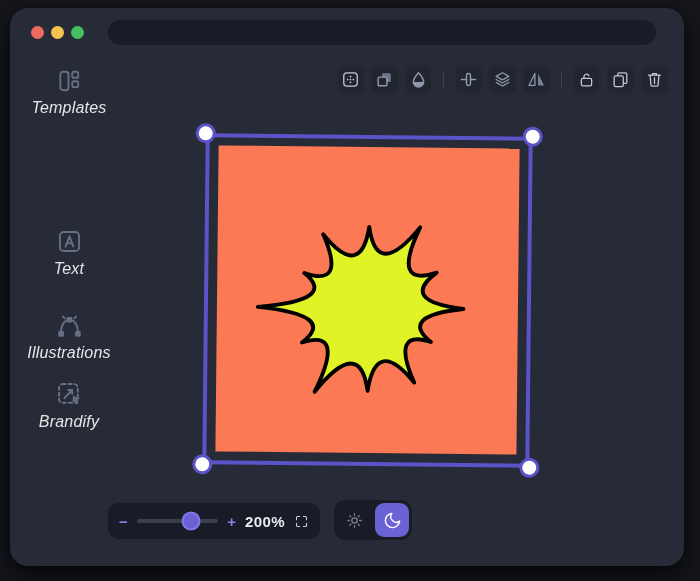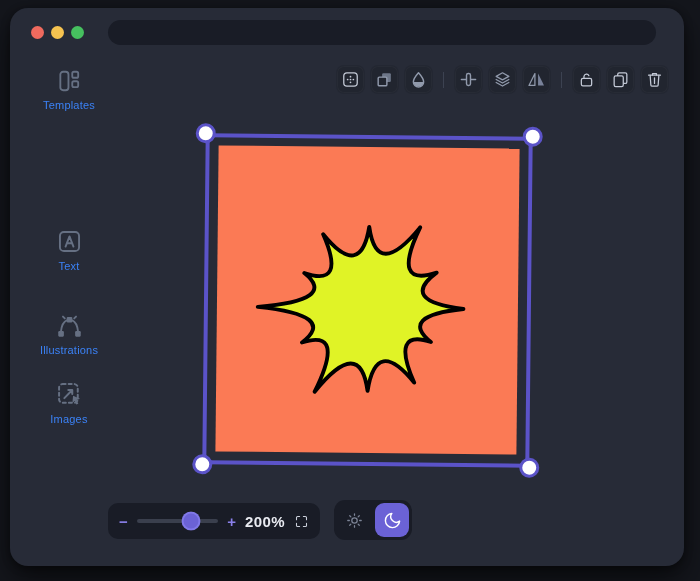--- a/index.html
+++ b/index.html
@@ -21,21 +21,21 @@
     position:absolute;left:98px;top:12px;width:548px;height:25px;
     background:#191c26;border-radius:12.5px;
   }
   
   .side-item{
     position:absolute;left:11px;width:96px;
     display:flex;flex-direction:column;align-items:center;gap:5px;
     cursor:pointer;
   }
   .side-item svg{stroke:#667083;fill:none;stroke-width:1.7;stroke-linecap:round;stroke-linejoin:round;}
-  .side-item .lbl{font-size:11px;color:#3b82f6;letter-spacing:.2px;}
+  .side-item .lbl{font-size:16px;color:#e5e5e5;letter-spacing:.2px;font-style:italic;}
   
   .toolbar{position:absolute;right:15px;top:57px;display:flex;align-items:center;gap:5px;}
   .tbtn{
     width:27px;height:27px;border-radius:8px;background:#21252f;
     border:1px solid #30354226;box-shadow:inset 0 0 0 1px rgba(255,255,255,.03);
     display:flex;align-items:center;justify-content:center;cursor:pointer;
   }
   .tbtn svg{stroke-width:1.6;stroke-linecap:round;stroke-linejoin:round;fill:none;}
   .ic-bright{stroke:#c3c9d6;}
   .ic-dim{stroke:#919aac;}
@@ -117,21 +117,21 @@
     </svg>
     <span class="lbl">Illustrations</span>
   </div>
 
   <div class="side-item" style="top:372px">
     <svg width="28" height="28" viewBox="0 0 24 24">
       <rect x="3.5" y="3.5" width="16" height="16" rx="3" stroke-dasharray="2.6 2.6"></rect>
       <path d="M8 15.5 L14.8 8.6 M14.8 8.6 h-3.4 M14.8 8.6 v3.4"></path>
       <path d="M15.5 13.5 L21.5 16 L18.6 17.1 L20 20.3 L18.2 21 L16.9 17.9 L14.9 19.8 Z" fill="#667083" stroke="none"></path>
     </svg>
-    <span class="lbl">Images</span>
+    <span class="lbl">Brandify</span>
   </div>
 
 
   <div class="toolbar">
     <div class="tbtn">
       <svg width="19" height="19" viewBox="0 0 24 24" class="ic-bright">
         <rect x="3.5" y="3.5" width="17" height="17" rx="4"></rect>
         <g fill="#c3c9d6" stroke="none">
           <circle cx="12" cy="12" r="1.1"></circle>
             <circle cx="12" cy="8.4" r="1.1"></circle>

